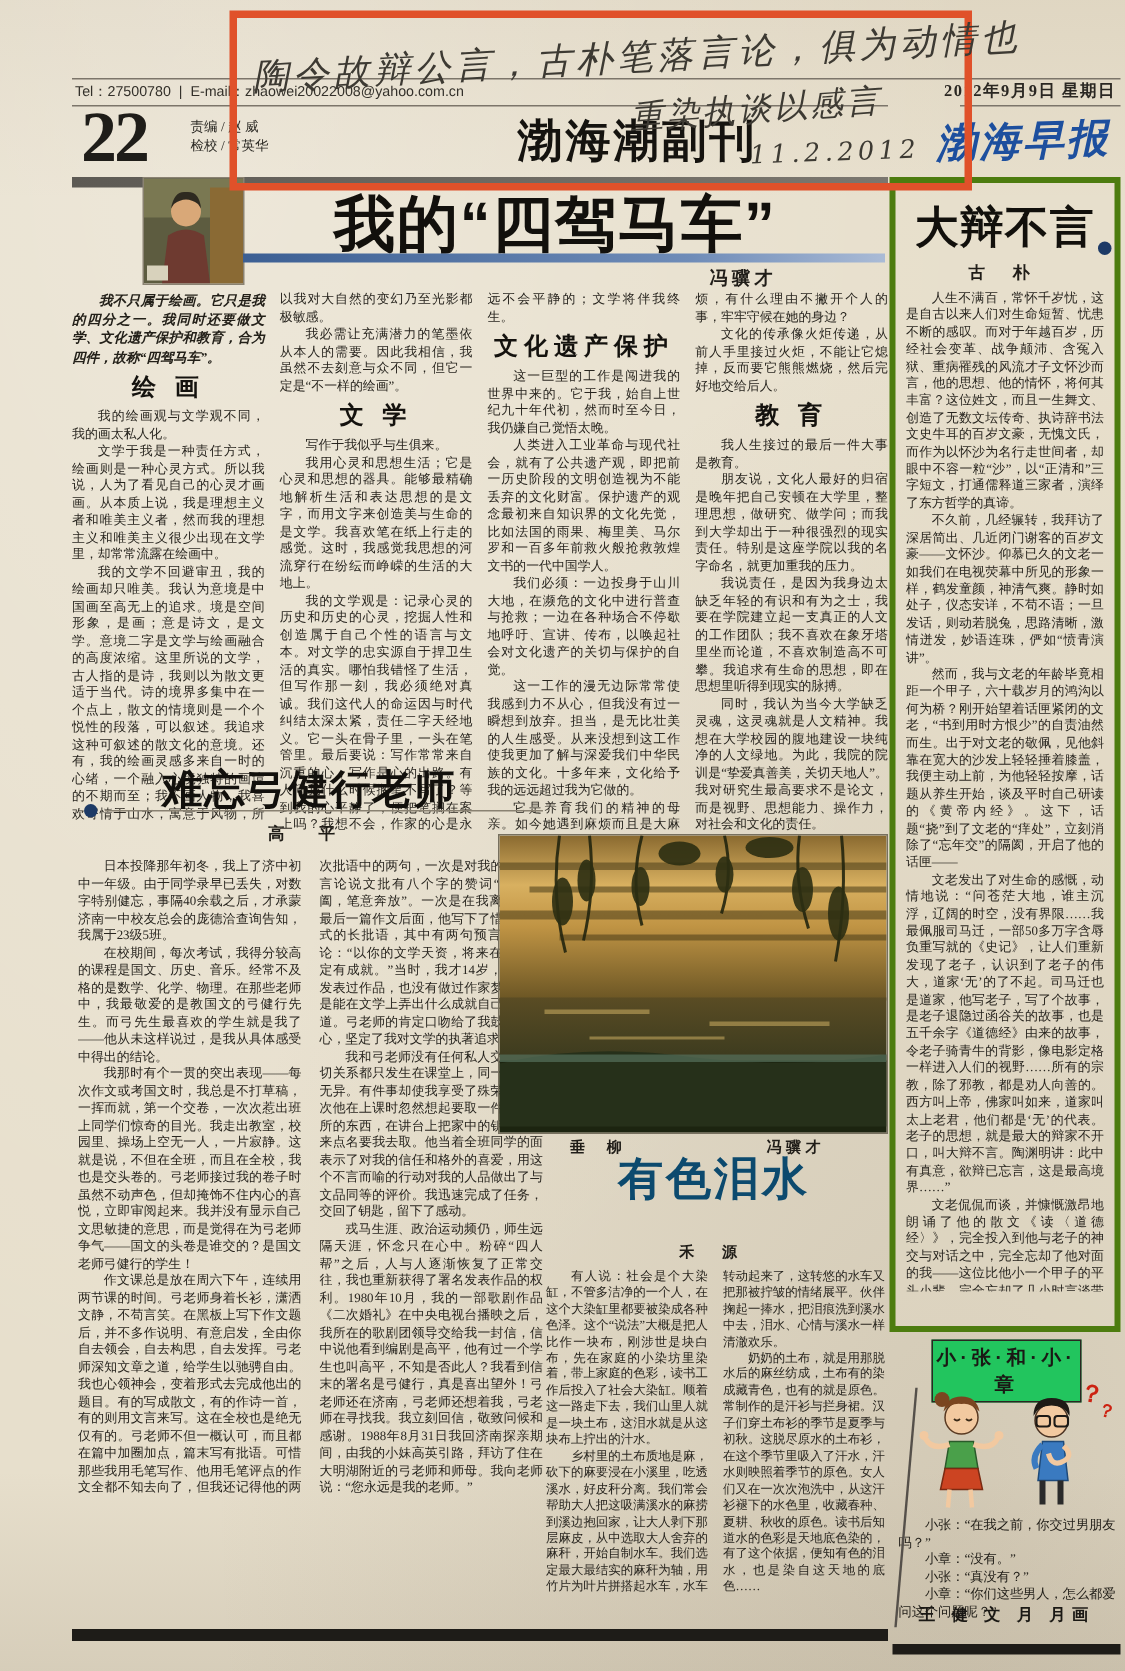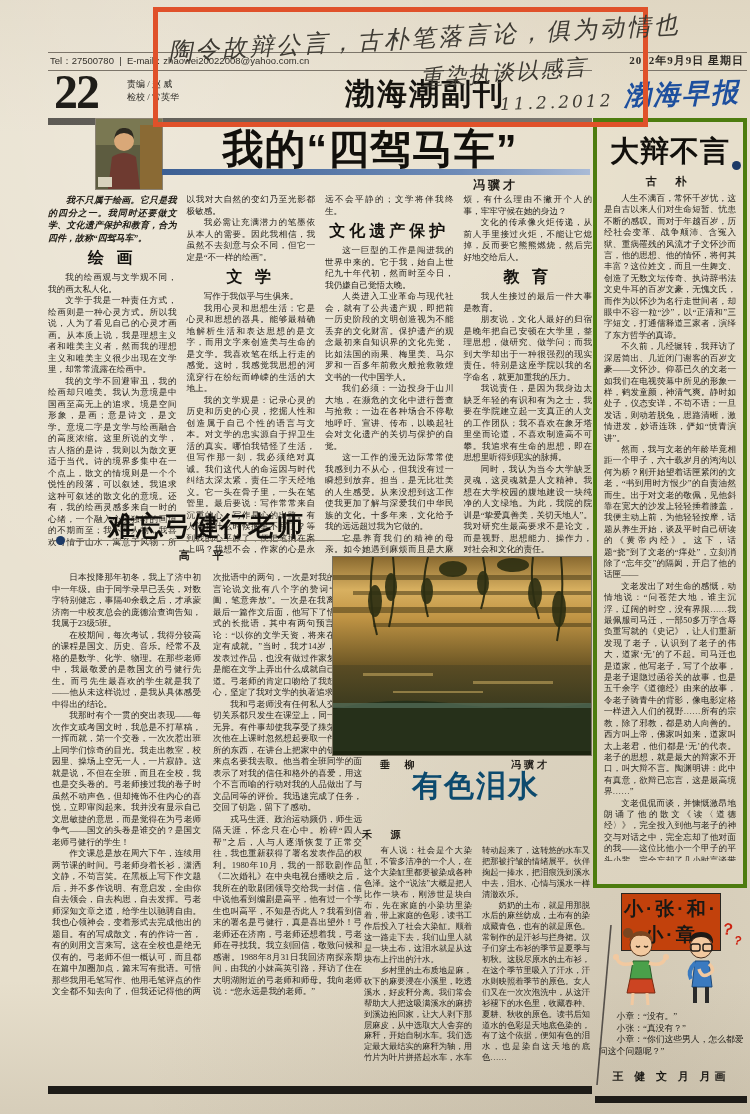--- a/index.html
+++ b/index.html
@@ -76,30 +76,30 @@
 
   
   .painting{position:absolute;left:332px;top:556px;width:258px;height:198px;border:1px solid #77705f;}
   .p-cap{position:absolute;left:332px;top:758px;width:258px;font-size:10px;font-weight:bold;color:#201d18;}
   .p-cap .c1{position:absolute;left:48px;letter-spacing:6px;}
   .p-cap .c2{position:absolute;right:40px;letter-spacing:3px;}
 
   
   .ct-title{position:absolute;left:362px;top:766px;width:228px;text-align:center;font-size:30px;font-weight:bold;
             color:#0c4a6e;font-family:"Liberation Sans",sans-serif;letter-spacing:2px;}
-  .ct-author{position:absolute;left:362px;top:828px;width:228px;text-align:left;font-size:10px;font-weight:bold;
+  .ct-author{position:absolute;left:362px;top:828px;width:228px;text-align:center;font-size:10px;font-weight:bold;
              letter-spacing:8px;color:#201d18;}
   .ct-cols{position:absolute;left:364px;top:846px;width:226px;height:232px;column-count:2;column-gap:10px;
            overflow:hidden;text-align:justify;}
   .ct-cols .para{font-size:8.3px;line-height:10.9px;}
 
   
   .comic{position:absolute;left:595px;top:893px;width:152px;height:200px;}
-  .comic-head{margin:0 auto;width:98px;text-align:center;border:1px solid #2a2722;background:#c2410c;
-              font-size:19px;font-weight:bold;letter-spacing:3px;padding:2px 0;color:#1a1814;
+  .comic-head{margin:0 auto;width:98px;text-align:center;border:1px solid #2a2722;background:#22c55e;
+              font-size:13px;font-weight:bold;letter-spacing:3px;padding:2px 0;color:#1a1814;
               font-family:"Liberation Sans",sans-serif;}
   .comic-art{position:absolute;left:0;top:26px;width:152px;height:92px;}
   .comic-lines{position:absolute;left:4px;top:118px;width:146px;}
   .comic-lines .para{font-size:8.8px;line-height:11.5px;color:#23201a;}
   .comic-credit{position:absolute;left:0;top:176px;width:152px;text-align:center;font-size:11px;font-weight:bold;
                 letter-spacing:4px;color:#1a1814;}
   .diag{position:absolute;left:595px;top:925px;width:20px;height:160px;}
 
   
   .bot-bar{position:absolute;left:48px;top:1086px;width:544px;height:8px;background:#1e1c18;}
@@ -294,20 +294,21 @@
         <rect x="96" y="25" width="9" height="7" rx="2" fill="none" stroke="#1e1a16" stroke-width="1.4"></rect>
         <rect x="108" y="25" width="9" height="7" rx="2" fill="none" stroke="#1e1a16" stroke-width="1.4"></rect>
         <path d="M100 42 L114 42 L117 68 L97 68 Z" fill="#3a7ac0" stroke="#1e4a7a" stroke-width="1"></path>
         <path d="M114 45 Q122 52 112 56 Q106 58 104 50" stroke="#f2c9a0" stroke-width="3.5" fill="none"></path>
         <path d="M100 44 Q92 52 96 60" stroke="#3a7ac0" stroke-width="4" fill="none"></path>
         <path d="M100 68 l0 16 M112 68 l0 16" stroke="#2a2a2a" stroke-width="4"></path>
       </g>
     </svg>
   </div>
   <div class="comic-lines">
+      <p class="para">小张：“在我之前，你交过男朋友吗？”</p>
       <p class="para">小章：“没有。”</p>
       <p class="para">小张：“真没有？”</p>
       <p class="para">小章：“你们这些男人，怎么都爱问这个问题呢？”</p>
     </div>
   <div class="comic-credit">王 健 文  月 月画</div>
 </div>
 <svg class="diag" viewBox="0 0 20 160">
   <line x1="16" y1="0" x2="2" y2="160" stroke="#55504a" stroke-width="1.6"></line>
 </svg>
 

